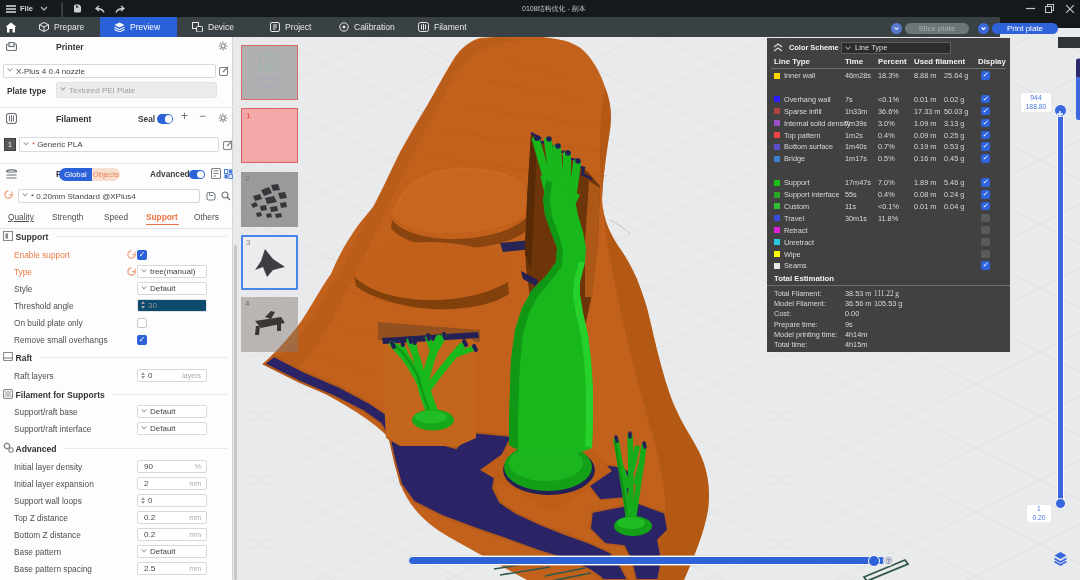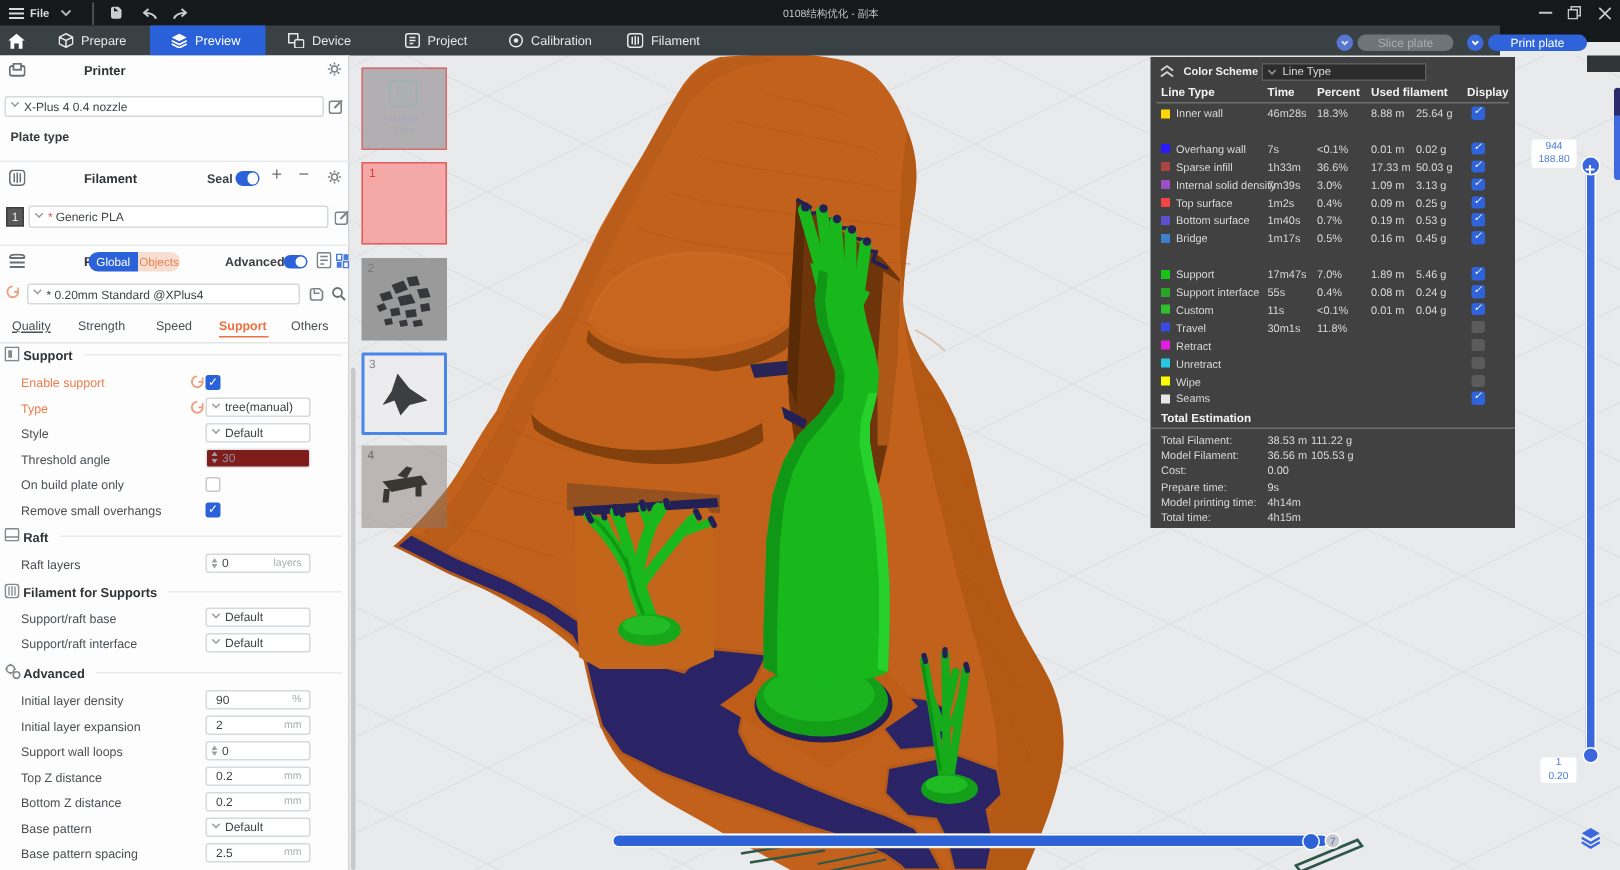--- a/index.html
+++ b/index.html
@@ -386,20 +386,21 @@
         <path d="M5,0.6 V2 M5,8 V9.4 M0.6,5 H2 M8,5 H9.4 M1.9,1.9 L2.9,2.9 M7.1,7.1 L8.1,8.1 M8.1,1.9 L7.1,2.9 M2.9,7.1 L1.9,8.1" stroke="#7c8288" stroke-width="1.1"></path>
       </svg></div>
 
   <div class="selbox" style="left:3px;top:27px;width:213px;height:14px;"><span class="chev"></span>X-Plus 4 0.4 nozzle</div>
   <div class="abs" style="left:219px;top:29px;"><svg width="10" height="10">
         <rect x="0.5" y="1.5" width="8" height="8" rx="1.5" fill="none" stroke="#7c8288" stroke-width="1.1"></rect>
         <path d="M4,6 L9,0.8" stroke="#7c8288" stroke-width="1.3"></path>
       </svg></div>
 
   <div class="abs" style="left:7px;top:49px;font-weight:bold;color:#34383a;">Plate type</div>
+  <div class="selbox" style="left:56px;top:45px;width:161px;height:16px;background:#ececed;border-color:#e0e2e4;color:#9ba0a4;"><span class="chev"></span>Textured PEI Plate</div>
 
   <div class="abs" style="left:0;top:69.5px;width:233px;height:1px;background:#e7e9ea;"></div>
 
   <div class="abs" style="left:6px;top:76px;"><svg width="11" height="11">
         <rect x="0.5" y="0.5" width="10" height="10" rx="2.5" fill="none" stroke="#6b7076" stroke-width="1.1"></rect>
         <path d="M3.5,2.5 V8.5 M5.5,2 V9 M7.5,2.5 V8.5" stroke="#6b7076" stroke-width="1"></path>
       </svg></div>
   <div class="hdrtxt abs" style="left:21px;top:76.5px;">Filament</div>
   <div class="abs" style="left:138px;top:76.5px;font-size:8.3px;color:#3b3f42;font-weight:bold;">Seal</div>
   <div class="toggle" style="left:157px;top:77px;">
@@ -486,21 +487,21 @@
   <div class="abs" style="left:127px;top:230px;"><svg width="9" height="9">
         <path d="M4.5,0.9 A3.6,3.6 0 1 0 8.1,4.5" fill="none" stroke="#eda07c" stroke-width="1.3"></path>
         <path d="M8.1,1.6 V4.6 H5.2" fill="none" stroke="#eda07c" stroke-width="1.1"></path>
       </svg></div>
   <div class="vbox" style="top:228px;"><span class="chev"></span>tree(manual)</div>
 
   <div class="lbl" style="top:247px;">Style</div>
   <div class="vbox" style="top:245px;"><span class="chev"></span>Default</div>
 
   <div class="lbl" style="top:263.5px;">Threshold angle</div>
-  <div class="vbox" style="top:261.5px;background:#7f1d1d;border-color:#e0e2e4;color:#8e9397;"><span class="spin">
+  <div class="vbox" style="top:261.5px;background:#0c4a6e;border-color:#e0e2e4;color:#8e9397;"><span class="spin">
         <i class="up"></i>
         <i class="dn"></i>
       </span>30</div>
 
   <div class="lbl" style="top:281px;">On build plate only</div>
   <div class="cb cbu" style="top:280.5px;"></div>
 
   <div class="lbl" style="top:298px;">Remove small overhangs</div>
   <div class="cb cbc" style="top:297.5px;">✓</div>
 
@@ -623,21 +624,21 @@
       <i class="sw" style="background:#9b50c8;"></i>
       <span class="c-name">Internal solid density</span>
       <span class="c-time">7m39s</span>
       <span class="c-pct">3.0%</span>
       <span class="c-m">1.09 m</span>
       <span class="c-g">3.13 g</span>
       <i class="lcb lcbc">✓</i>
     </div>
   <div class="lrow" style="top:91.5px;">
       <i class="sw" style="background:#f24444;"></i>
-      <span class="c-name">Top surface</span>
+      <span class="c-name">Top pattern</span>
       <span class="c-time">1m2s</span>
       <span class="c-pct">0.4%</span>
       <span class="c-m">0.09 m</span>
       <span class="c-g">0.25 g</span>
       <i class="lcb lcbc">✓</i>
     </div>
   <div class="lrow" style="top:103.4px;">
       <i class="sw" style="background:#5b50cf;"></i>
       <span class="c-name">Bottom surface</span>
       <span class="c-time">1m40s</span>
@@ -708,21 +709,21 @@
       <i class="sw" style="background:#e8e8e8;"></i>
       <span class="c-name">Seams</span>
       <i class="lcb lcbc">✓</i>
     </div>
 
   <div class="abs" style="left:7px;top:236px;font-weight:bold;font-size:7.8px;color:#f2f2f2;">Total Estimation</div>
   <div class="abs" style="left:0;top:247px;width:243px;height:1px;background:#6e6e6f;"></div>
   <div class="lrow" style="top:250px;">
       <span class="c-name" style="left:7px;">Total Filament:</span>
       <span class="c-time">38.53 m</span>
-      <span style="left:107px;">111.22 g</span>
+      <span style="left:107px;font-family:Liberation Serif, serif;">111.22 g</span>
     </div>
   <div class="lrow" style="top:260.2px;">
       <span class="c-name" style="left:7px;">Model Filament:</span>
       <span class="c-time">36.56 m</span>
       <span style="left:107px;">105.53 g</span>
     </div>
   <div class="lrow" style="top:270.4px;">
       <span class="c-name" style="left:7px;">Cost:</span>
       <span class="c-time">0.00</span>
     </div>

